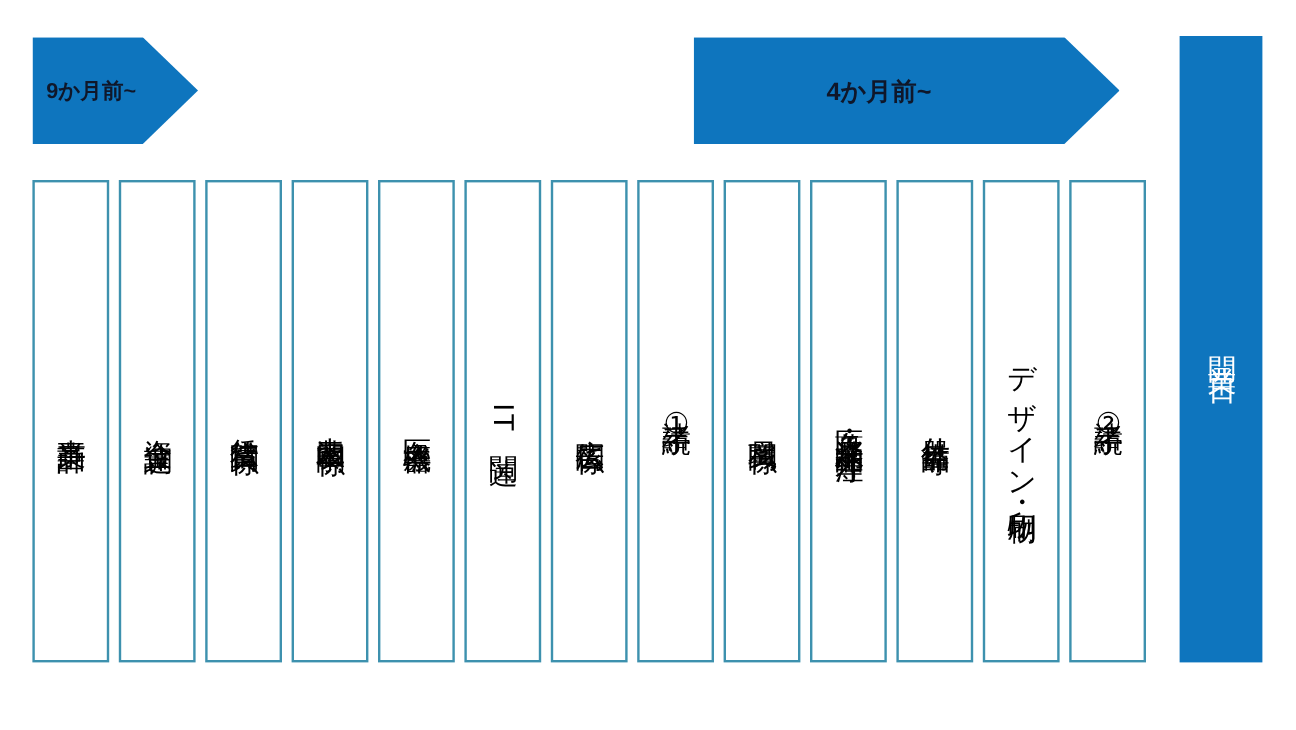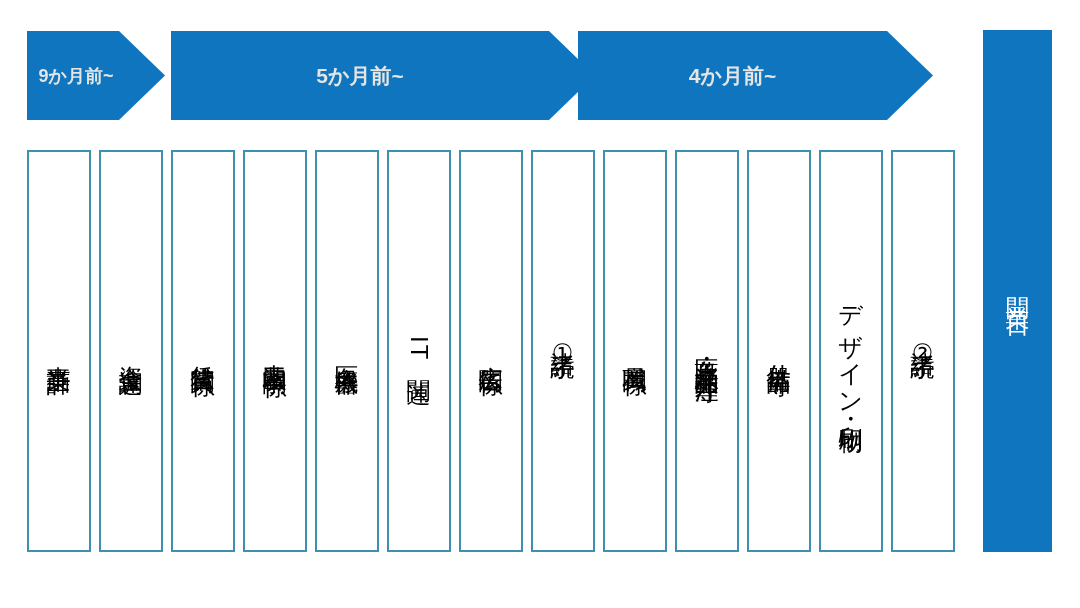--- a/index.html
+++ b/index.html
@@ -14,21 +14,21 @@
     height: 608px;
     background: #ffffff;
     overflow: hidden;
   }
   
   .arrow {
     position: absolute;
     top: 31px;
     height: 89px;
     background: var(--blue, #0E75BE);
-    color: #e5e5e5;
+    color: #0f172a;
     display: flex;
     align-items: center;
     justify-content: center;
     box-sizing: border-box;
     padding-right: 46px; 
     clip-path: polygon(0 0, calc(100% - 46px) 0, 100% 50%, calc(100% - 46px) 100%, 0 100%);
     font-weight: 600;
   }
   .arrow1 { left: 27px;  width: 138px; font-size: 18px; padding-right: 40px; }
   .arrow2 { left: 171px; width: 424px; font-size: 21px; }
@@ -89,23 +89,20 @@
   }
 </style>
 </head>
 <body>
 
 <div class="canvas">
 
   <div class="arrow arrow1">
     <span class="arrow-label">9か月前~</span>
   </div>
-  <div class="arrow arrow2">
-    <span class="arrow-label">5か月前~</span>
-  </div>
   <div class="arrow arrow3">
     <span class="arrow-label">4か月前~</span>
   </div>
 
   <div class="opening-bar">
     <span class="bar-label">開業日</span>
   </div>
 
   <div class="columns">
     <div class="col">

